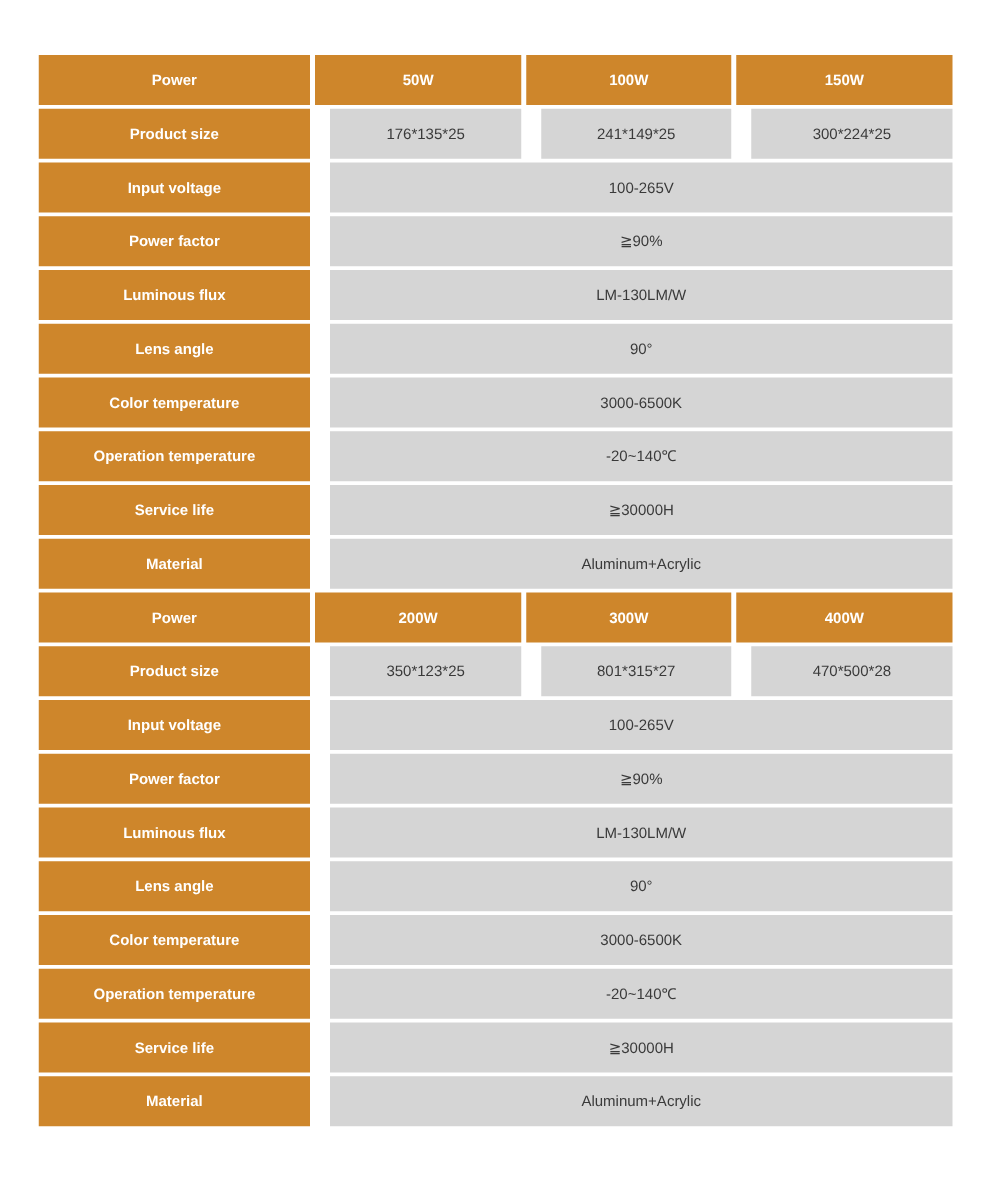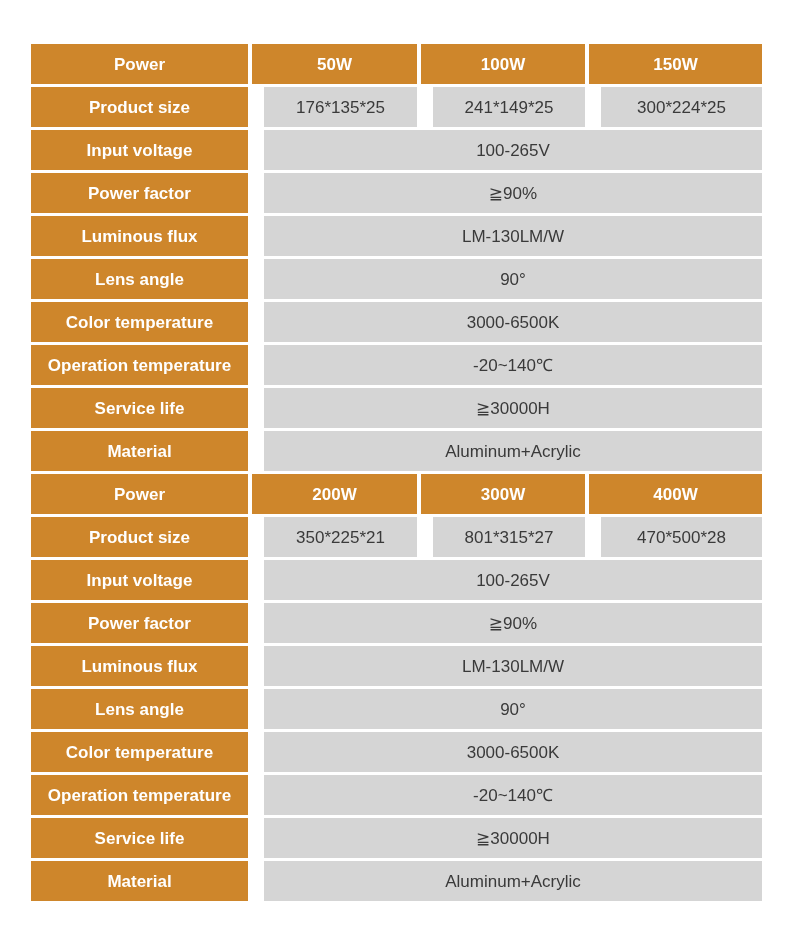--- a/index.html
+++ b/index.html
@@ -19,21 +19,21 @@
     grid-template-columns: 217px 165px 164px 173px;
     grid-auto-rows: 40px;
     column-gap: 4px;
     row-gap: 3px;
   }
   .row { display: contents; }
   .cell {
     display: flex;
     align-items: center;
     justify-content: center;
-    font-size: 17px;
+    font-size: 12px;
     line-height: 1;
     white-space: nowrap;
     overflow: hidden;
   }
   .cell.label, .cell.header {
     background: var(--accent, #ce862b);
     color: var(--label-text, #ffffff);
     font-weight: bold;
   }
   .cell.value {
@@ -53,21 +53,21 @@
       <div class="row"><div class="cell label">Product size</div><div class="cell value">176*135*25</div><div class="cell value">241*149*25</div><div class="cell value">300*224*25</div></div>
       <div class="row"><div class="cell label">Input voltage</div><div class="cell value span3">100-265V</div></div>
       <div class="row"><div class="cell label">Power factor</div><div class="cell value span3">≧90%</div></div>
       <div class="row"><div class="cell label">Luminous flux</div><div class="cell value span3">LM-130LM/W</div></div>
       <div class="row"><div class="cell label">Lens angle</div><div class="cell value span3">90°</div></div>
       <div class="row"><div class="cell label">Color temperature</div><div class="cell value span3">3000-6500K</div></div>
       <div class="row"><div class="cell label">Operation temperature</div><div class="cell value span3">-20~140℃</div></div>
       <div class="row"><div class="cell label">Service life</div><div class="cell value span3">≧30000H</div></div>
       <div class="row"><div class="cell label">Material</div><div class="cell value span3">Aluminum+Acrylic</div></div>
       <div class="row"><div class="cell header">Power</div><div class="cell header">200W</div><div class="cell header">300W</div><div class="cell header">400W</div></div>
-      <div class="row"><div class="cell label">Product size</div><div class="cell value">350*225*21</div><div class="cell value">801*315*27</div><div class="cell value">470*500*28</div></div>
+      <div class="row"><div class="cell label">Product size</div><div class="cell value">350*123*25</div><div class="cell value">801*315*27</div><div class="cell value">470*500*28</div></div>
       <div class="row"><div class="cell label">Input voltage</div><div class="cell value span3">100-265V</div></div>
       <div class="row"><div class="cell label">Power factor</div><div class="cell value span3">≧90%</div></div>
       <div class="row"><div class="cell label">Luminous flux</div><div class="cell value span3">LM-130LM/W</div></div>
       <div class="row"><div class="cell label">Lens angle</div><div class="cell value span3">90°</div></div>
       <div class="row"><div class="cell label">Color temperature</div><div class="cell value span3">3000-6500K</div></div>
       <div class="row"><div class="cell label">Operation temperature</div><div class="cell value span3">-20~140℃</div></div>
       <div class="row"><div class="cell label">Service life</div><div class="cell value span3">≧30000H</div></div>
       <div class="row"><div class="cell label">Material</div><div class="cell value span3">Aluminum+Acrylic</div></div>
     </div>
 </div>

